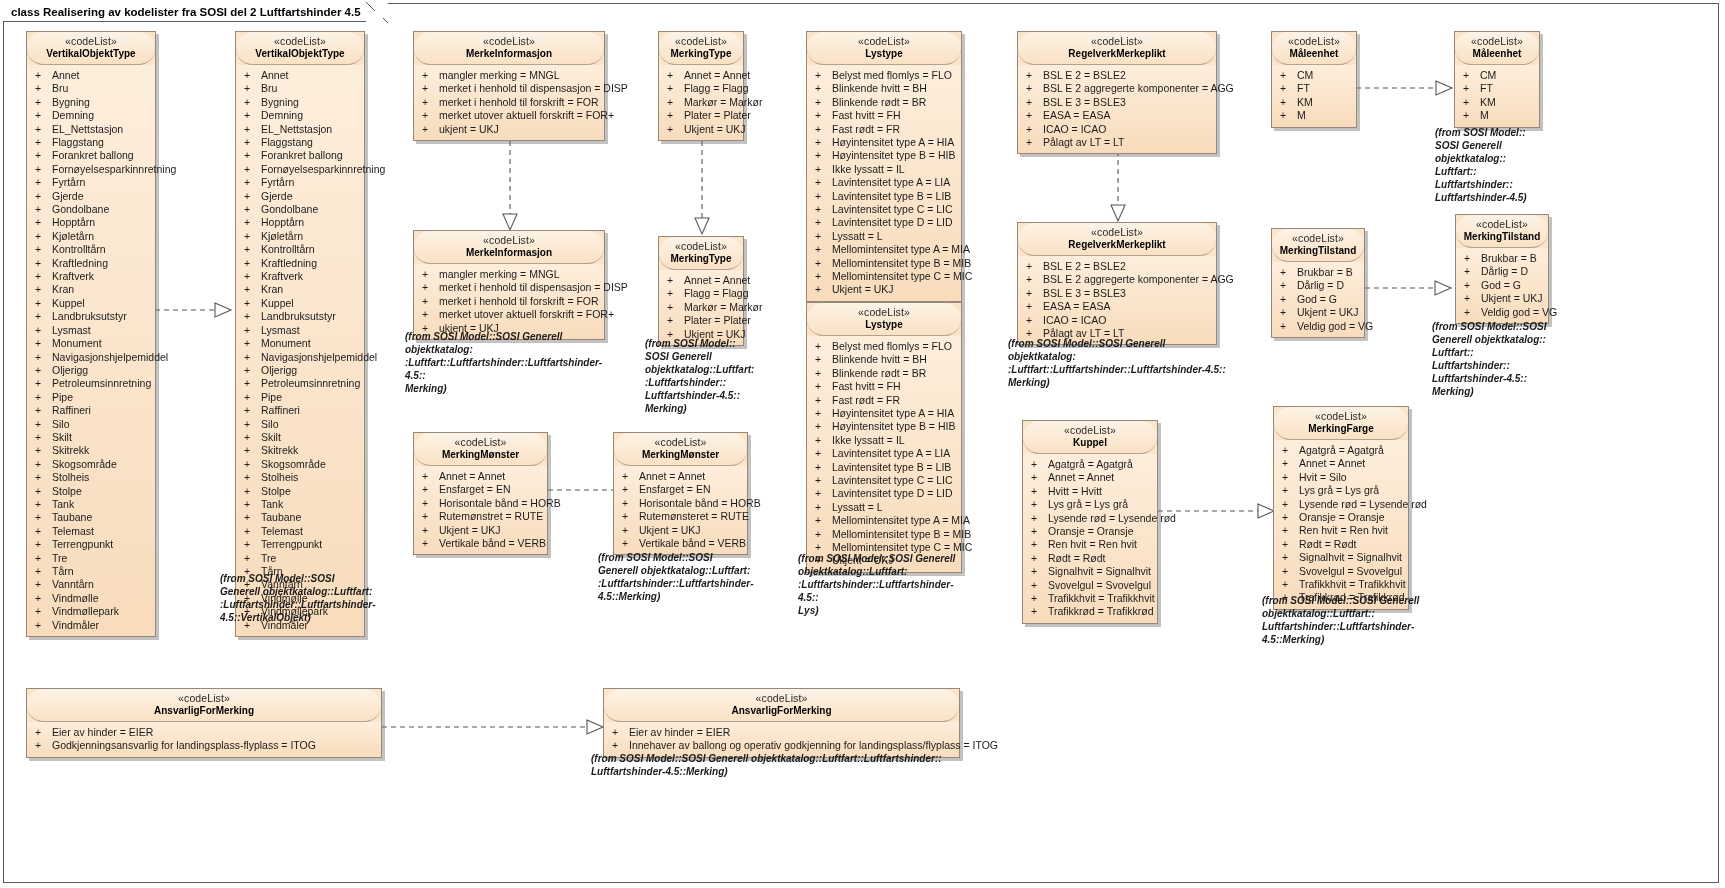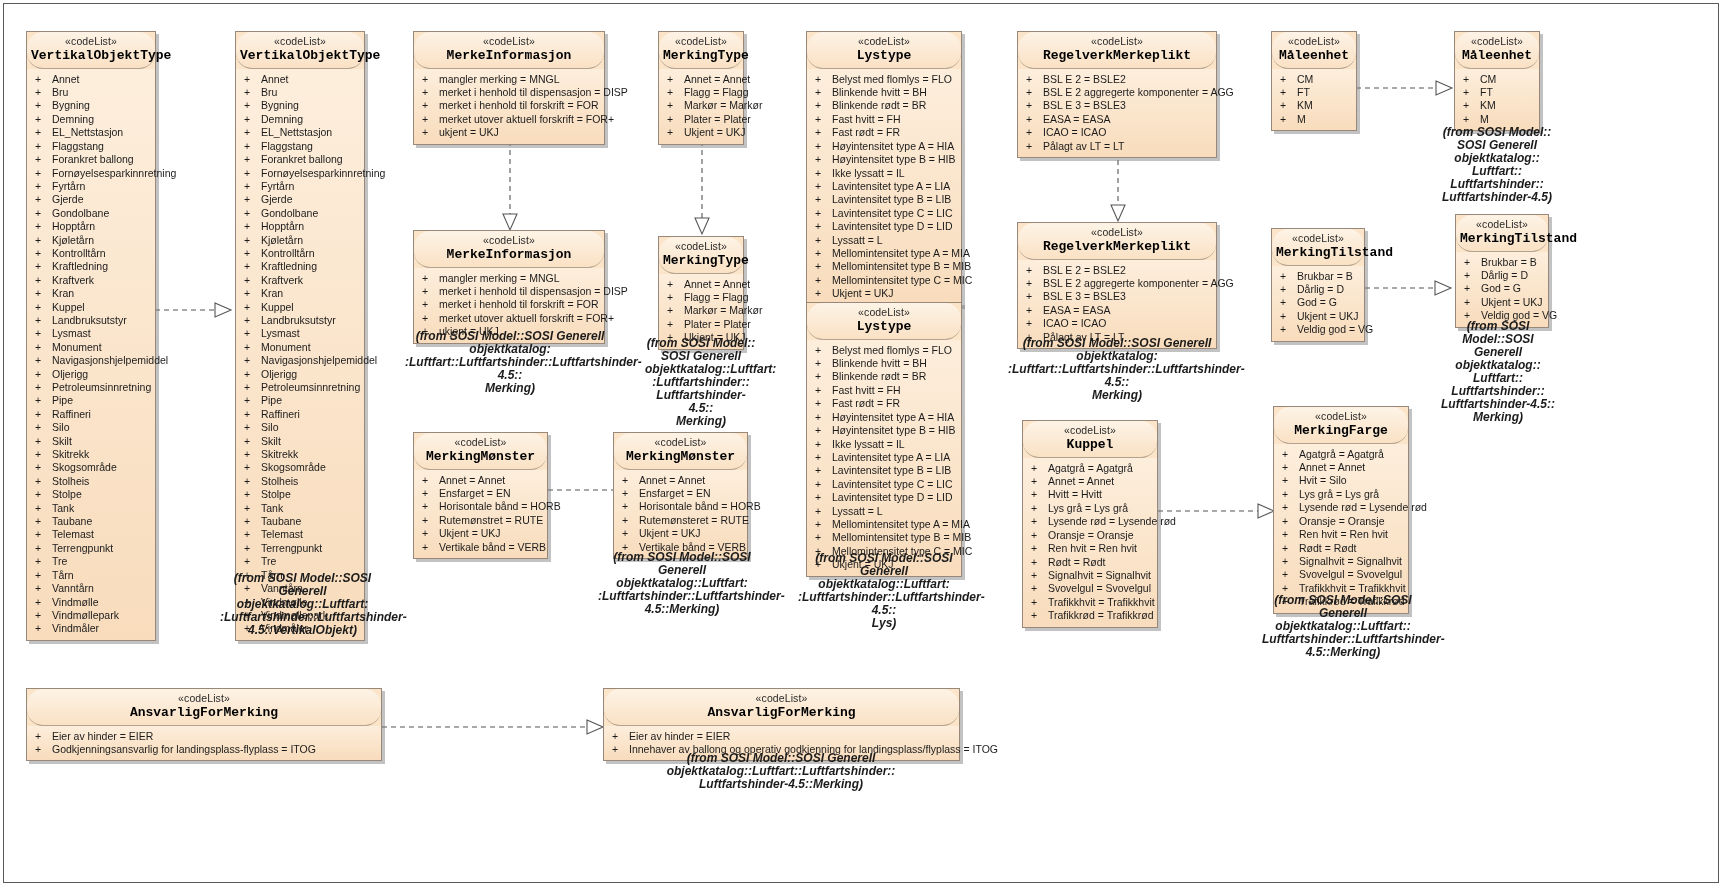--- a/index.html
+++ b/index.html
@@ -72,24 +72,23 @@
     padding: 3px 4px 4px 4px;
     line-height: 1.22;
     border-radius: 16px;
   }
   .cls .stereo {
     font-size: 10.5px;
     color: #2a2a2a;
     letter-spacing: 0.1px;
   }
   .cls .cname {
-    font-size: 13px;
+    font-size: 10px;
     font-weight: bold;
     color: #000000;
-    font-family: Liberation Mono, monospace;
   }
   .cls .body {
     background: linear-gradient(to bottom, #fdeedc 0%, #f8dcbc 100%);
     padding: 4px 2px 4px 2px;
   }
   .cls .attr {
     font-size: 10.5px;
     color: #1b1b1b;
     line-height: 13.4px;
     white-space: nowrap;
@@ -99,25 +98,25 @@
   .cls .attr .vis {
     display: inline-block;
     width: 17px;
     flex: 0 0 17px;
     color: #1b1b1b;
   }
 
   
   .fromnote {
     position: absolute;
-    font-size: 12px;
+    font-size: 10px;
     font-style: italic;
     font-weight: bold;
     color: #1b1b1b;
-    text-align: center;
+    text-align: left;
     line-height: 13px;
     white-space: pre-line;
   }
 
   
   .conn {
     position: absolute;
     pointer-events: none;
   }
   .conn line, .conn path, .conn polyline {
@@ -133,20 +132,24 @@
     stroke: #555555;
     stroke-width: 1.1;
   }
 </style>
 </head>
 <body>
 
 <div id="canvas">
 
   <div id="frame"></div>
+  <div id="frame-tab">
+    <span>class Realisering av kodelister fra SOSI del 2 Luftfartshinder 4.5</span>
+    <span id="frame-tab-cover"></span>
+  </div>
 
   <svg class="conn" style="left:155px; top:300px; width:80px; height:20px;">
     <line class="dash" x1="0" y1="10" x2="60" y2="10"></line>
     <polygon class="head" points="60,3 76,10 60,17"></polygon>
   </svg>
 
   <svg class="conn" style="left:500px; top:132px; width:20px; height:100px;">
     <line class="dash" x1="10" y1="0" x2="10" y2="82"></line>
     <polygon class="head" points="3,82 17,82 10,98"></polygon>
   </svg>

